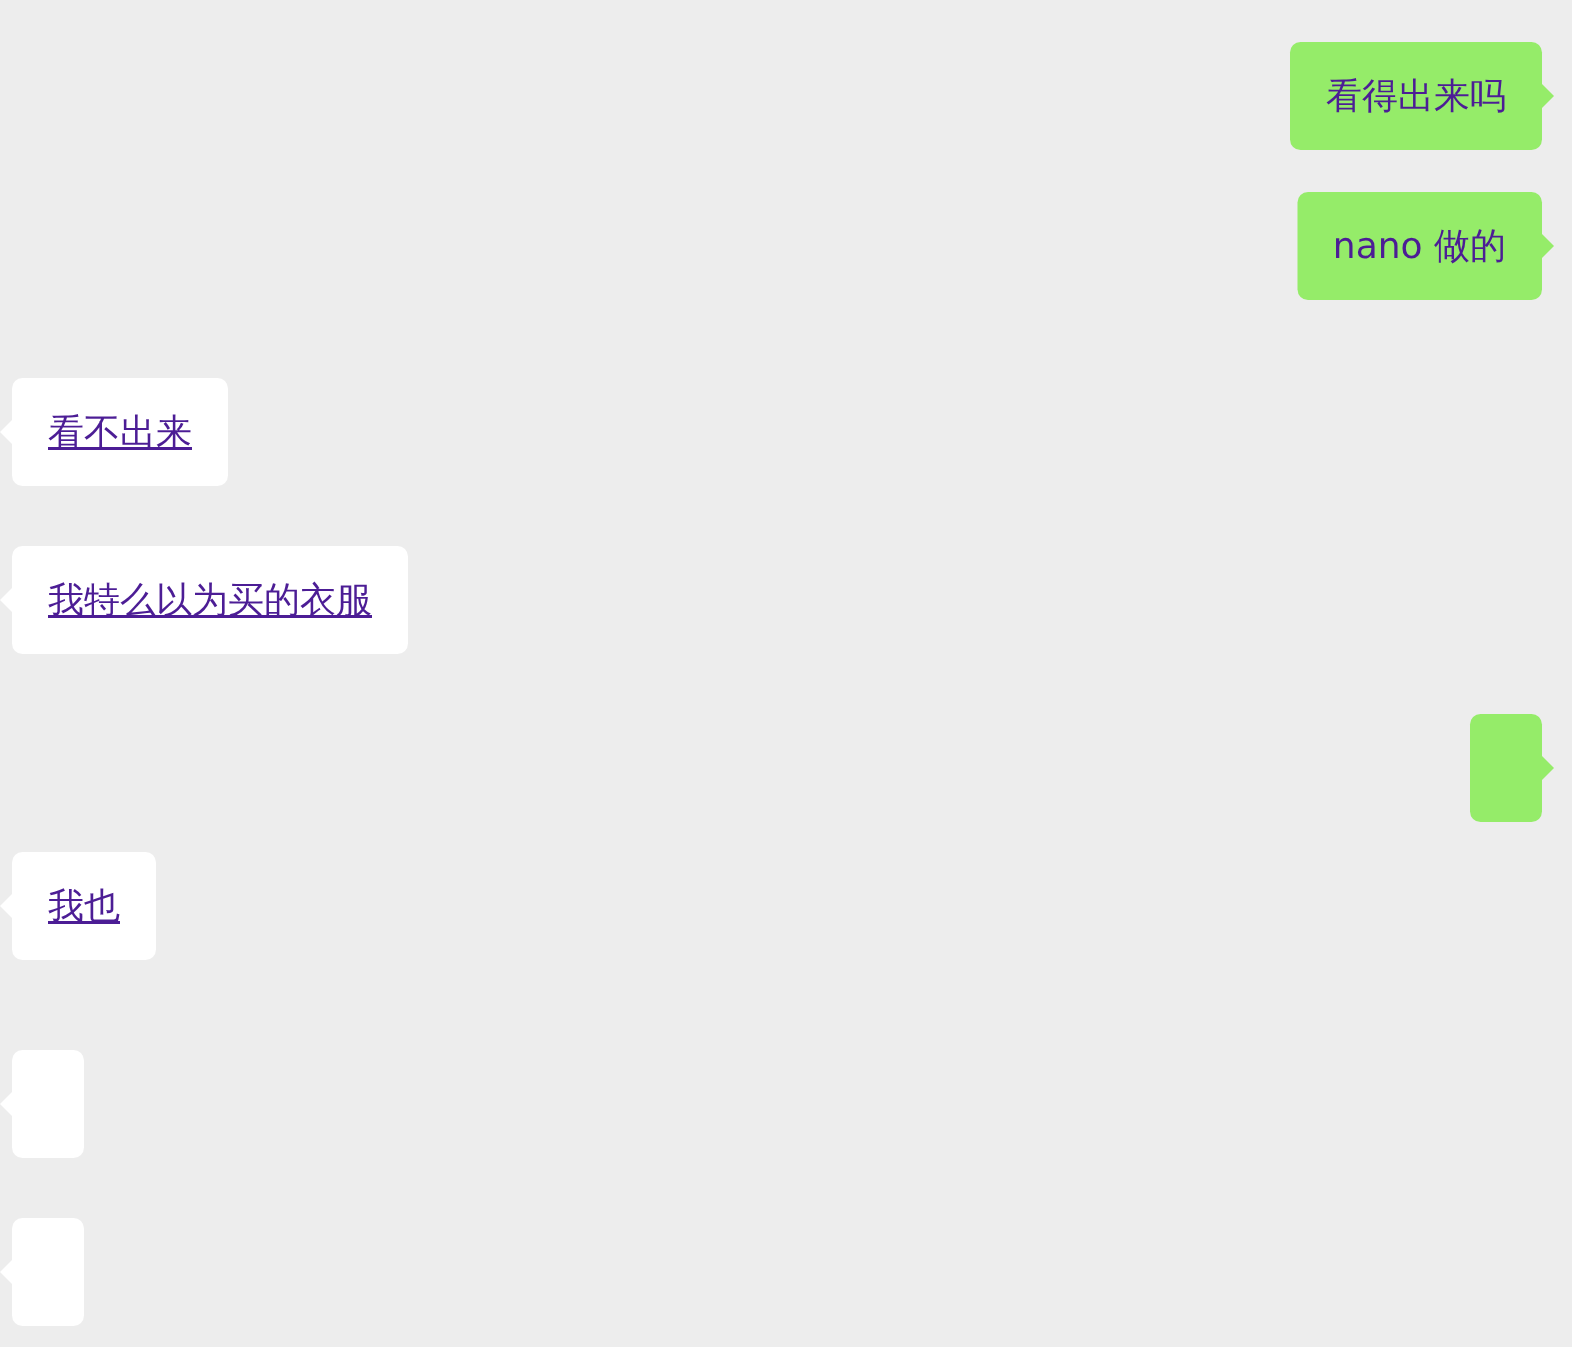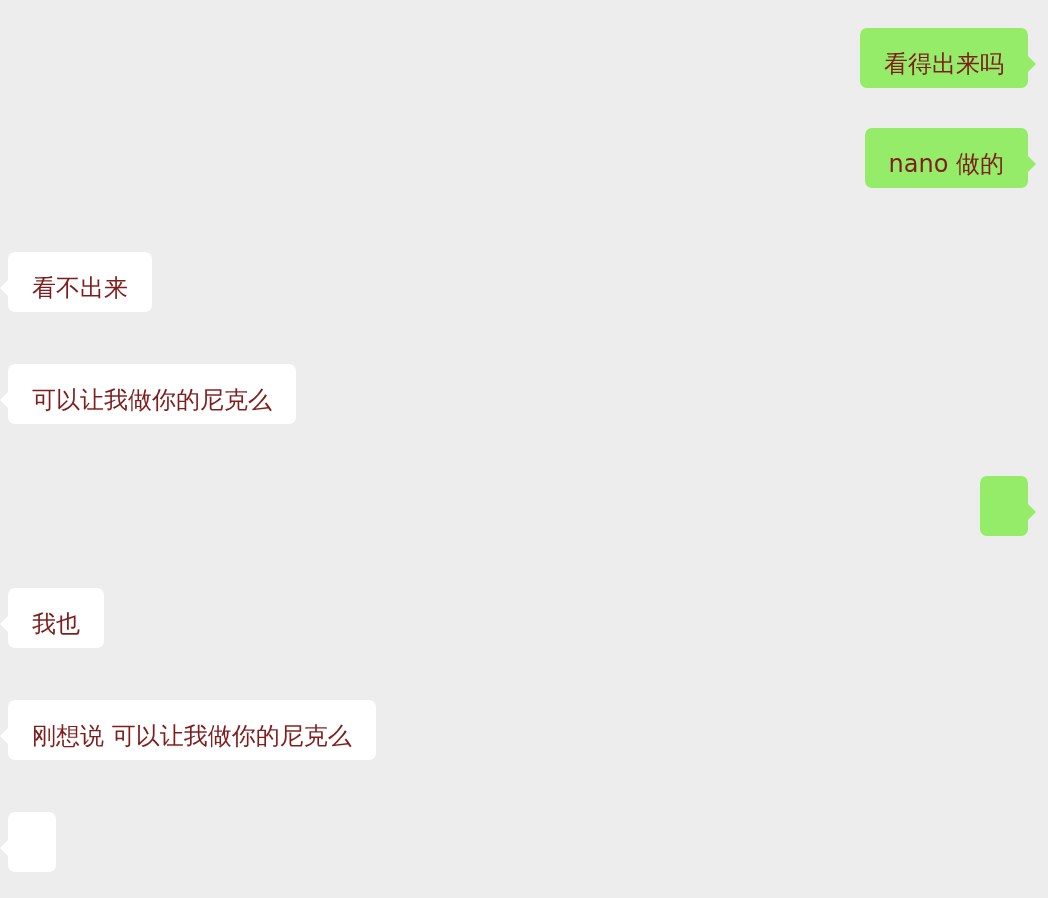--- a/index.html
+++ b/index.html
@@ -4,26 +4,26 @@
 <style>
   html, body { margin:0; padding:0; }
   body {
     width:1048px; height:898px; overflow:hidden;
     background:#ededed;
     font-family:"DejaVu Sans", "Liberation Sans", sans-serif;
     position:relative;
   }
   .row { position:absolute; left:0; width:1048px; height:72px; }
   .bubble {
-    position:absolute; top:0; height:60px; box-sizing:border-box;
-    padding:0 24px; line-height:72px; font-size:24px; color:#7f1d1d;
+    position:absolute; top:0; height:72px; box-sizing:border-box;
+    padding:0 24px; line-height:72px; font-size:24px; color:#4c1d95;
     border-radius:7px; white-space:nowrap;
   }
   .bubble.me { right:20px; background:#95ec69; }
-  .bubble.other { left:8px; background:#ffffff; }
+  .bubble.other { left:8px; background:#ffffff;text-decoration:underline; }
   .tail { position:absolute; top:27px; width:0; height:0;
     border-top:9px solid transparent; border-bottom:9px solid transparent; }
   .bubble.me .tail { right:-8px; border-left:9px solid #95ec69; }
   .bubble.other .tail { left:-8px; border-right:9px solid #ffffff; }
 </style>
 </head>
 <body>
 
 <div>
   <div class="row" style="top:28px">
@@ -39,38 +39,37 @@
     </div>
   </div>
   <div class="row" style="top:252px">
     <div class="bubble other">
       <span>看不出来</span>
       <span class="tail"></span>
     </div>
   </div>
   <div class="row" style="top:364px">
     <div class="bubble other">
-      <span>可以让我做你的尼克么</span>
+      <span>我特么以为买的衣服</span>
       <span class="tail"></span>
     </div>
   </div>
   <div class="row" style="top:476px">
     <div class="bubble me">
       <span class="tail"></span>
     </div>
   </div>
-  <div class="row" style="top:588px">
+  <div class="row" style="top:568px">
     <div class="bubble other">
       <span>我也</span>
       <span class="tail"></span>
     </div>
   </div>
   <div class="row" style="top:700px">
     <div class="bubble other">
-      <span>刚想说 可以让我做你的尼克么</span>
       <span class="tail"></span>
     </div>
   </div>
   <div class="row" style="top:812px">
     <div class="bubble other">
       <span class="tail"></span>
     </div>
   </div>
 </div>
 

